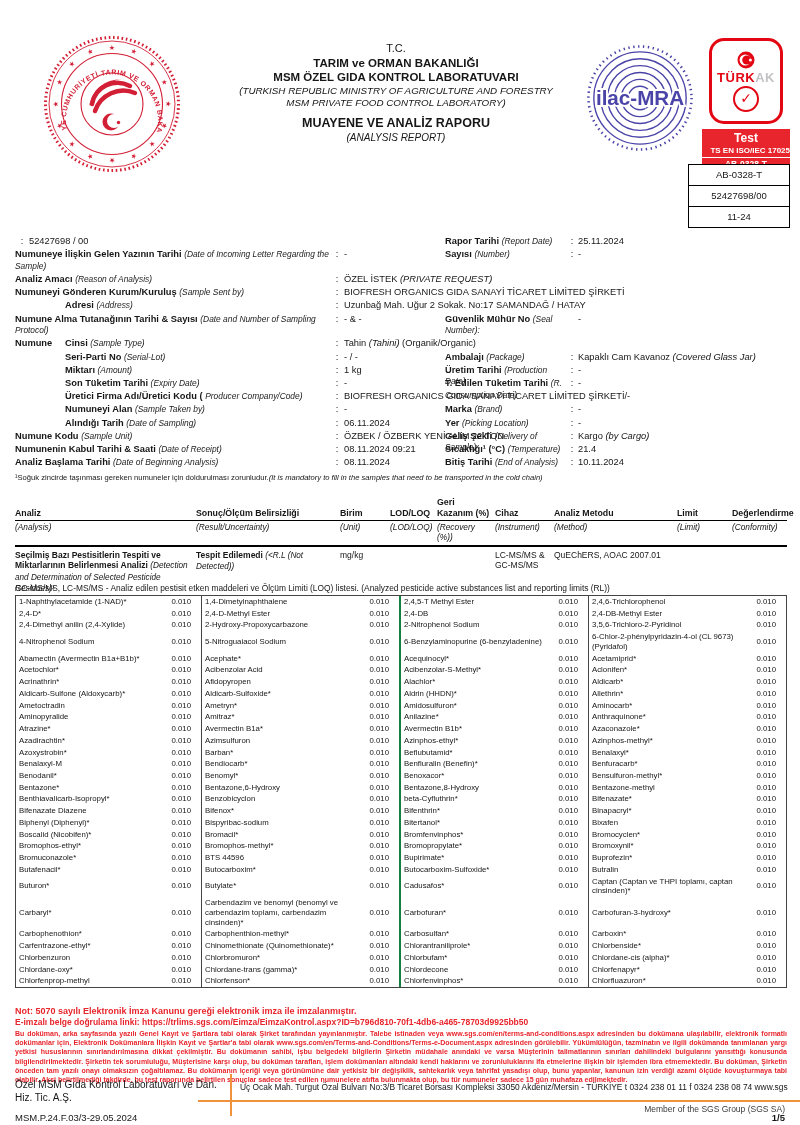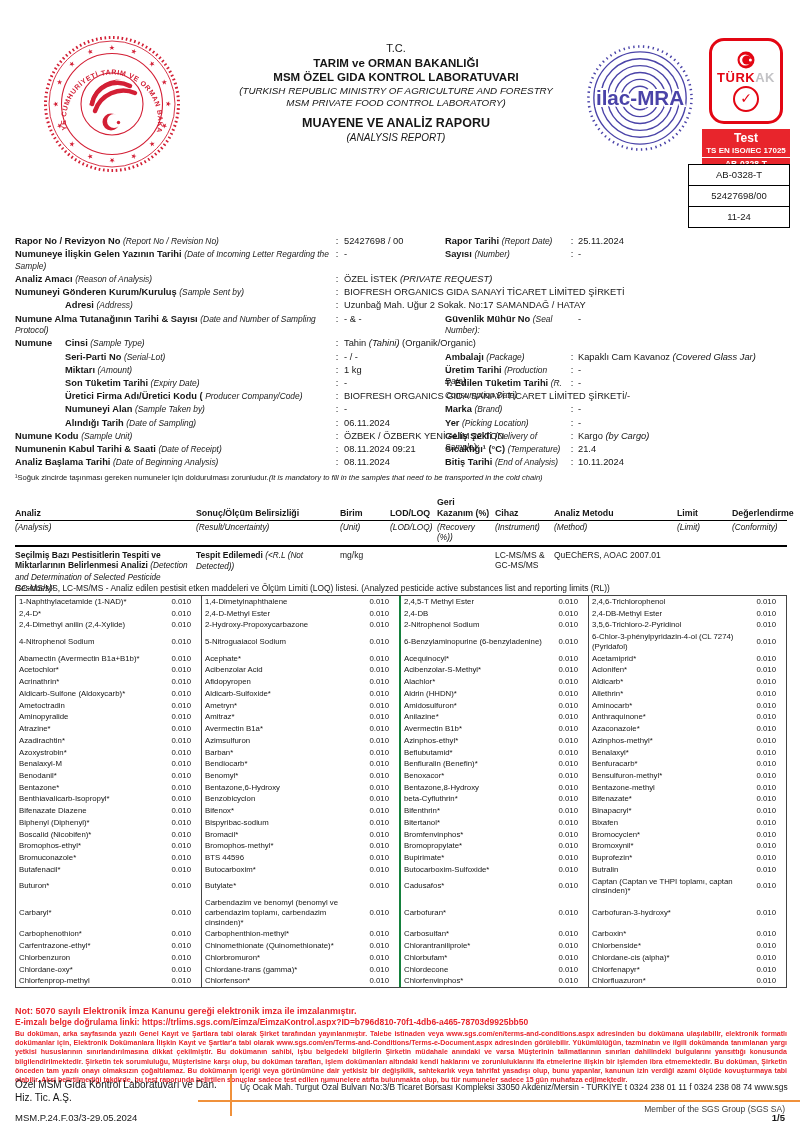--- a/index.html
+++ b/index.html
@@ -17,21 +17,21 @@
   .ilac{position:absolute;left:586px;top:44px;width:108px;height:108px;}
   .turkak{position:absolute;left:702px;top:38px;width:88px;text-align:center;}
   .tk-box{width:68px;height:80px;border:3.5px solid #e30613;border-radius:15px;margin:0 auto;
           display:flex;flex-direction:column;align-items:center;justify-content:center;gap:1px;background:#fff;}
   .tk-brand{font-weight:bold;font-size:13px;letter-spacing:.5px;}
   .tk-brand .turk{color:#e30613;} .tk-brand .ak{color:#c3c3c6;}
   .tk-check{width:22px;height:22px;border:2.4px solid #e30613;border-radius:50%;
             color:#e30613;font-weight:bold;font-size:14px;line-height:21px;}
   .tk-test{margin-top:5px;background:#e8252c;color:#fff;font-weight:bold;width:88px;
            padding:2px 0 0;line-height:1.25;}
-  .tk-test .l1{font-size:12px;} .tk-test .l2{font-size:8px;}
+  .tk-test .l1{font-size:12px;} .tk-test .l2{font-size:8px;text-align:right;}
   .tk-test .l3{font-size:8.5px;border-top:1.3px solid #fff;margin-top:1px;padding:1px 0 2px;}
   .accbox{position:absolute;left:688px;top:164px;width:100px;border:1.8px solid #000;background:#fff;}
   .accbox .cell{height:20px;line-height:20px;text-align:center;font-size:9.5px;border-top:1.8px solid #000;}
   .accbox .cell:first-child{border-top:none;}
   
   .info{position:absolute;left:15px;top:236px;width:772px;font-size:9.3px;line-height:1.25;}
   .i-row{position:relative;padding-bottom:1.6px;}
   .i-left{display:flex;}
   .i-lbl{width:315px;flex:none;}
   .i-lbl.ind{padding-left:50px;box-sizing:border-box;}
@@ -170,21 +170,20 @@
   <div class="accbox">
     <div class="cell">AB-0328-T</div>
     <div class="cell">52427698/00</div>
     <div class="cell">11-24</div>
   </div>
 
   <div class="info">
     <div id="info-rows">
         <div class="i-row">
           <div class="i-left">
-            <div class="i-lbl"><span class="i-tr">Rapor No / Revizyon No</span> <span class="i-en">(Report No / Revision No)</span></div>
             <div class="i-colon"></div>
             <div class="i-val"><span>52427698 / 00</span></div>
           </div>
           <div class="i-right">
             <div class="r-lbl"><span class="i-tr">Rapor Tarihi</span> <span class="i-en">(Report Date)</span></div>
             <div class="r-colon"></div>
             <div class="i-val"><span>25.11.2024</span></div>
           </div>
         </div>
         <div class="i-row">
@@ -447,21 +446,21 @@
         </div>
         <div class="pt-cell c1">
           <span class="pt-name">5-Nitroguaiacol Sodium</span>
           <span class="pt-val">0.010</span>
         </div>
         <div class="pt-cell c2">
           <span class="pt-name">6-Benzylaminopurine (6-benzyladenine)</span>
           <span class="pt-val">0.010</span>
         </div>
         <div class="pt-cell c3">
-          <span class="pt-name">6-Chlor-3-phénylpyridazin-4-ol (CL 7274) (Pyridafol)</span>
+          <span class="pt-name">6-Chlor-2-phénylpyridazin-4-ol (CL 9673) (Pyridafol)</span>
           <span class="pt-val">0.010</span>
         </div>
       </div>
       <div class="pt-row">
         <div class="pt-cell c0">
           <span class="pt-name">Abamectin (Avermectin B1a+B1b)*</span>
           <span class="pt-val">0.010</span>
         </div>
         <div class="pt-cell c1">
           <span class="pt-name">Acephate*</span>

